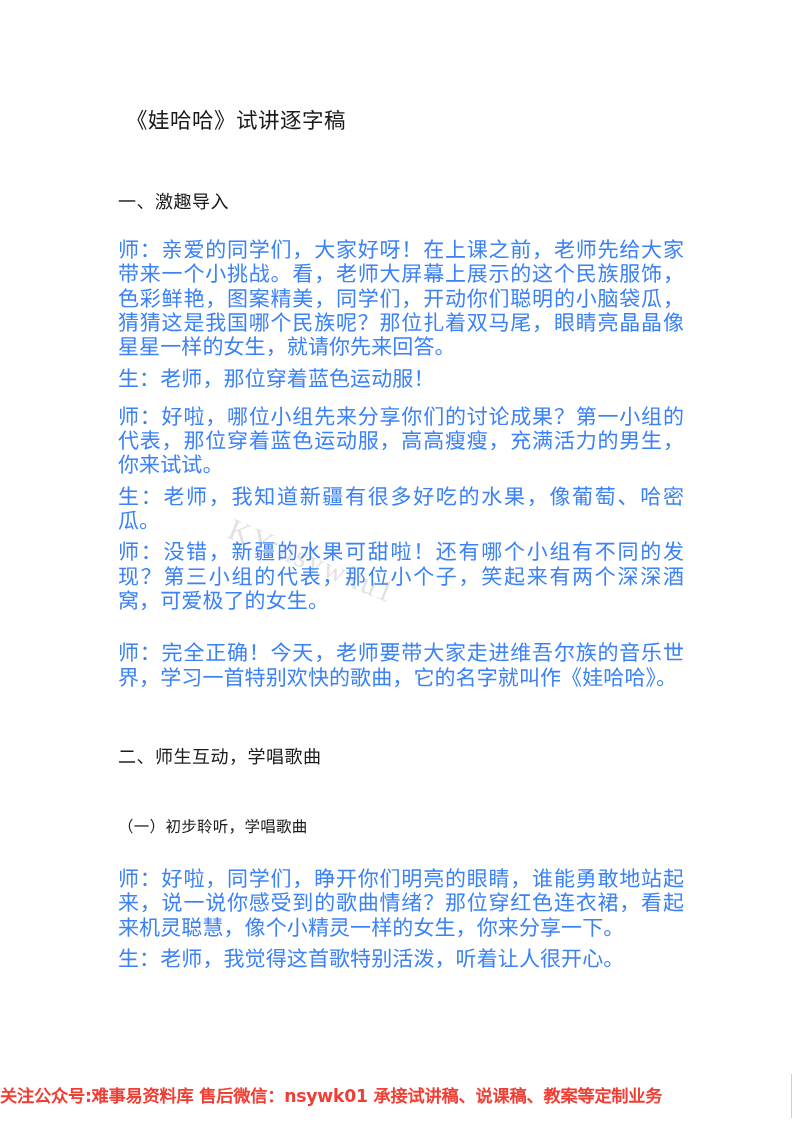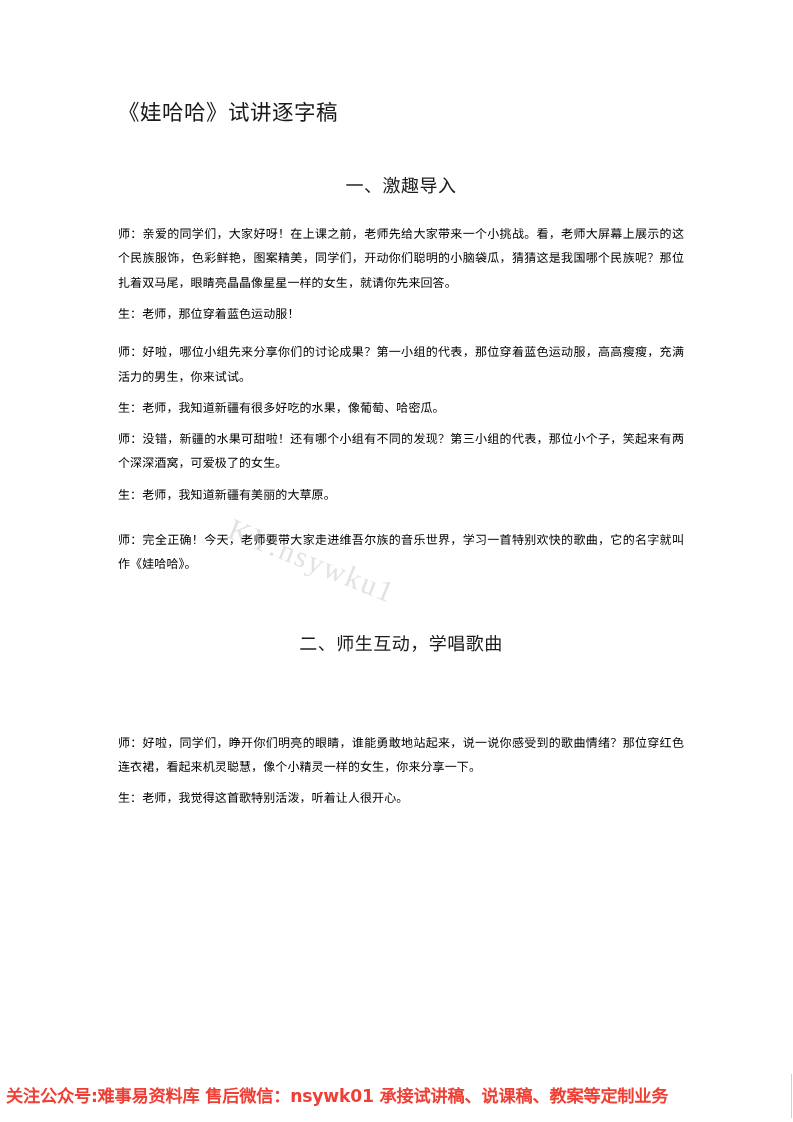--- a/index.html
+++ b/index.html
@@ -48,49 +48,48 @@
     left: 118px;
     top: 0;
     width: 566px;
     z-index: 1;
   }
 
   .doc-title {
     font-size: 21.5px;
     line-height: 1.4;
     color: #1a1a1a;
-    margin: 0;
+    margin: 8px;
     padding-top: 98px;
     letter-spacing: 0.5px;
     font-weight: normal;
   }
 
   .section-heading {
     font-size: 18px;
     line-height: 1.5;
     color: #1a1a1a;
     font-weight: normal;
     margin: 0;
     letter-spacing: 0.5px;
-    text-align: center;
   }
 
   .sub-heading {
     font-size: 15.5px;
     line-height: 1.5;
     color: #1a1a1a;
     font-weight: normal;
     margin: 0;
     letter-spacing: 0.3px;
   }
 
   .para {
-    font-size: 12px;
+    font-size: 21px;
     line-height: 24.3px;
-    color: #000000;
+    color: #3b82f6;
     margin: 0;
     text-align: justify;
     text-justify: inter-ideograph;
     letter-spacing: 0.1px;
   }
 
   .sp-title-to-h1 { height: 45px; }
   .sp-h1-to-para  { height: 22px; }
   .sp-para        { height: 7px; }
   .sp-para-to-h2  { height: 54px; }
@@ -108,21 +107,20 @@
     align-items: center;
     z-index: 3;
   }
   .footer-text {
     font-family: "DejaVu Sans", "Liberation Sans", sans-serif;
     font-size: 17.2px;
     font-weight: bold;
     color: #ef3f34;
     white-space: nowrap;
     letter-spacing: -0.2px;
-    padding-left: 6px;
     line-height: 1;
   }
   .footer-edge-rule {
     position: absolute;
     right: 1px;
     top: 1074px;
     width: 1px;
     height: 44px;
     background: #cfcfcf;
     z-index: 2;
@@ -155,35 +153,35 @@
 
     <p class="para">师：好啦，哪位小组先来分享你们的讨论成果？第一小组的代表，那位穿着蓝色运动服，高高瘦瘦，充满活力的男生，你来试试。</p>
     <div class="sp-para"></div>
 
     <p class="para">生：老师，我知道新疆有很多好吃的水果，像葡萄、哈密瓜。</p>
     <div class="sp-para"></div>
 
     <p class="para">师：没错，新疆的水果可甜啦！还有哪个小组有不同的发现？第三小组的代表，那位小个子，笑起来有两个深深酒窝，可爱极了的女生。</p>
     <div class="sp-para"></div>
 
-    <p class="para">生：老师，我知道新疆有美丽的大草原。</p>
     <div class="sp-para"></div>
 
     <div class="sp-para"></div>
 
     <div class="sp-para"></div>
 
     <p class="para">师：完全正确！今天，老师要带大家走进维吾尔族的音乐世界，学习一首特别欢快的歌曲，它的名字就叫作《娃哈哈》。</p>
 
     <div class="sp-para-to-h2"></div>
 
     <h2 class="section-heading">二、师生互动，学唱歌曲</h2>
 
     <div class="sp-h2-to-sub"></div>
 
+    <h3 class="sub-heading">（一）初步聆听，学唱歌曲</h3>
 
     <div class="sp-sub-to-para"></div>
 
     <div class="sp-para"></div>
 
     <p class="para">师：好啦，同学们，睁开你们明亮的眼睛，谁能勇敢地站起来，说一说你感受到的歌曲情绪？那位穿红色连衣裙，看起来机灵聪慧，像个小精灵一样的女生，你来分享一下。</p>
     <div class="sp-para"></div>
 
     <p class="para">生：老师，我觉得这首歌特别活泼，听着让人很开心。</p>
 

